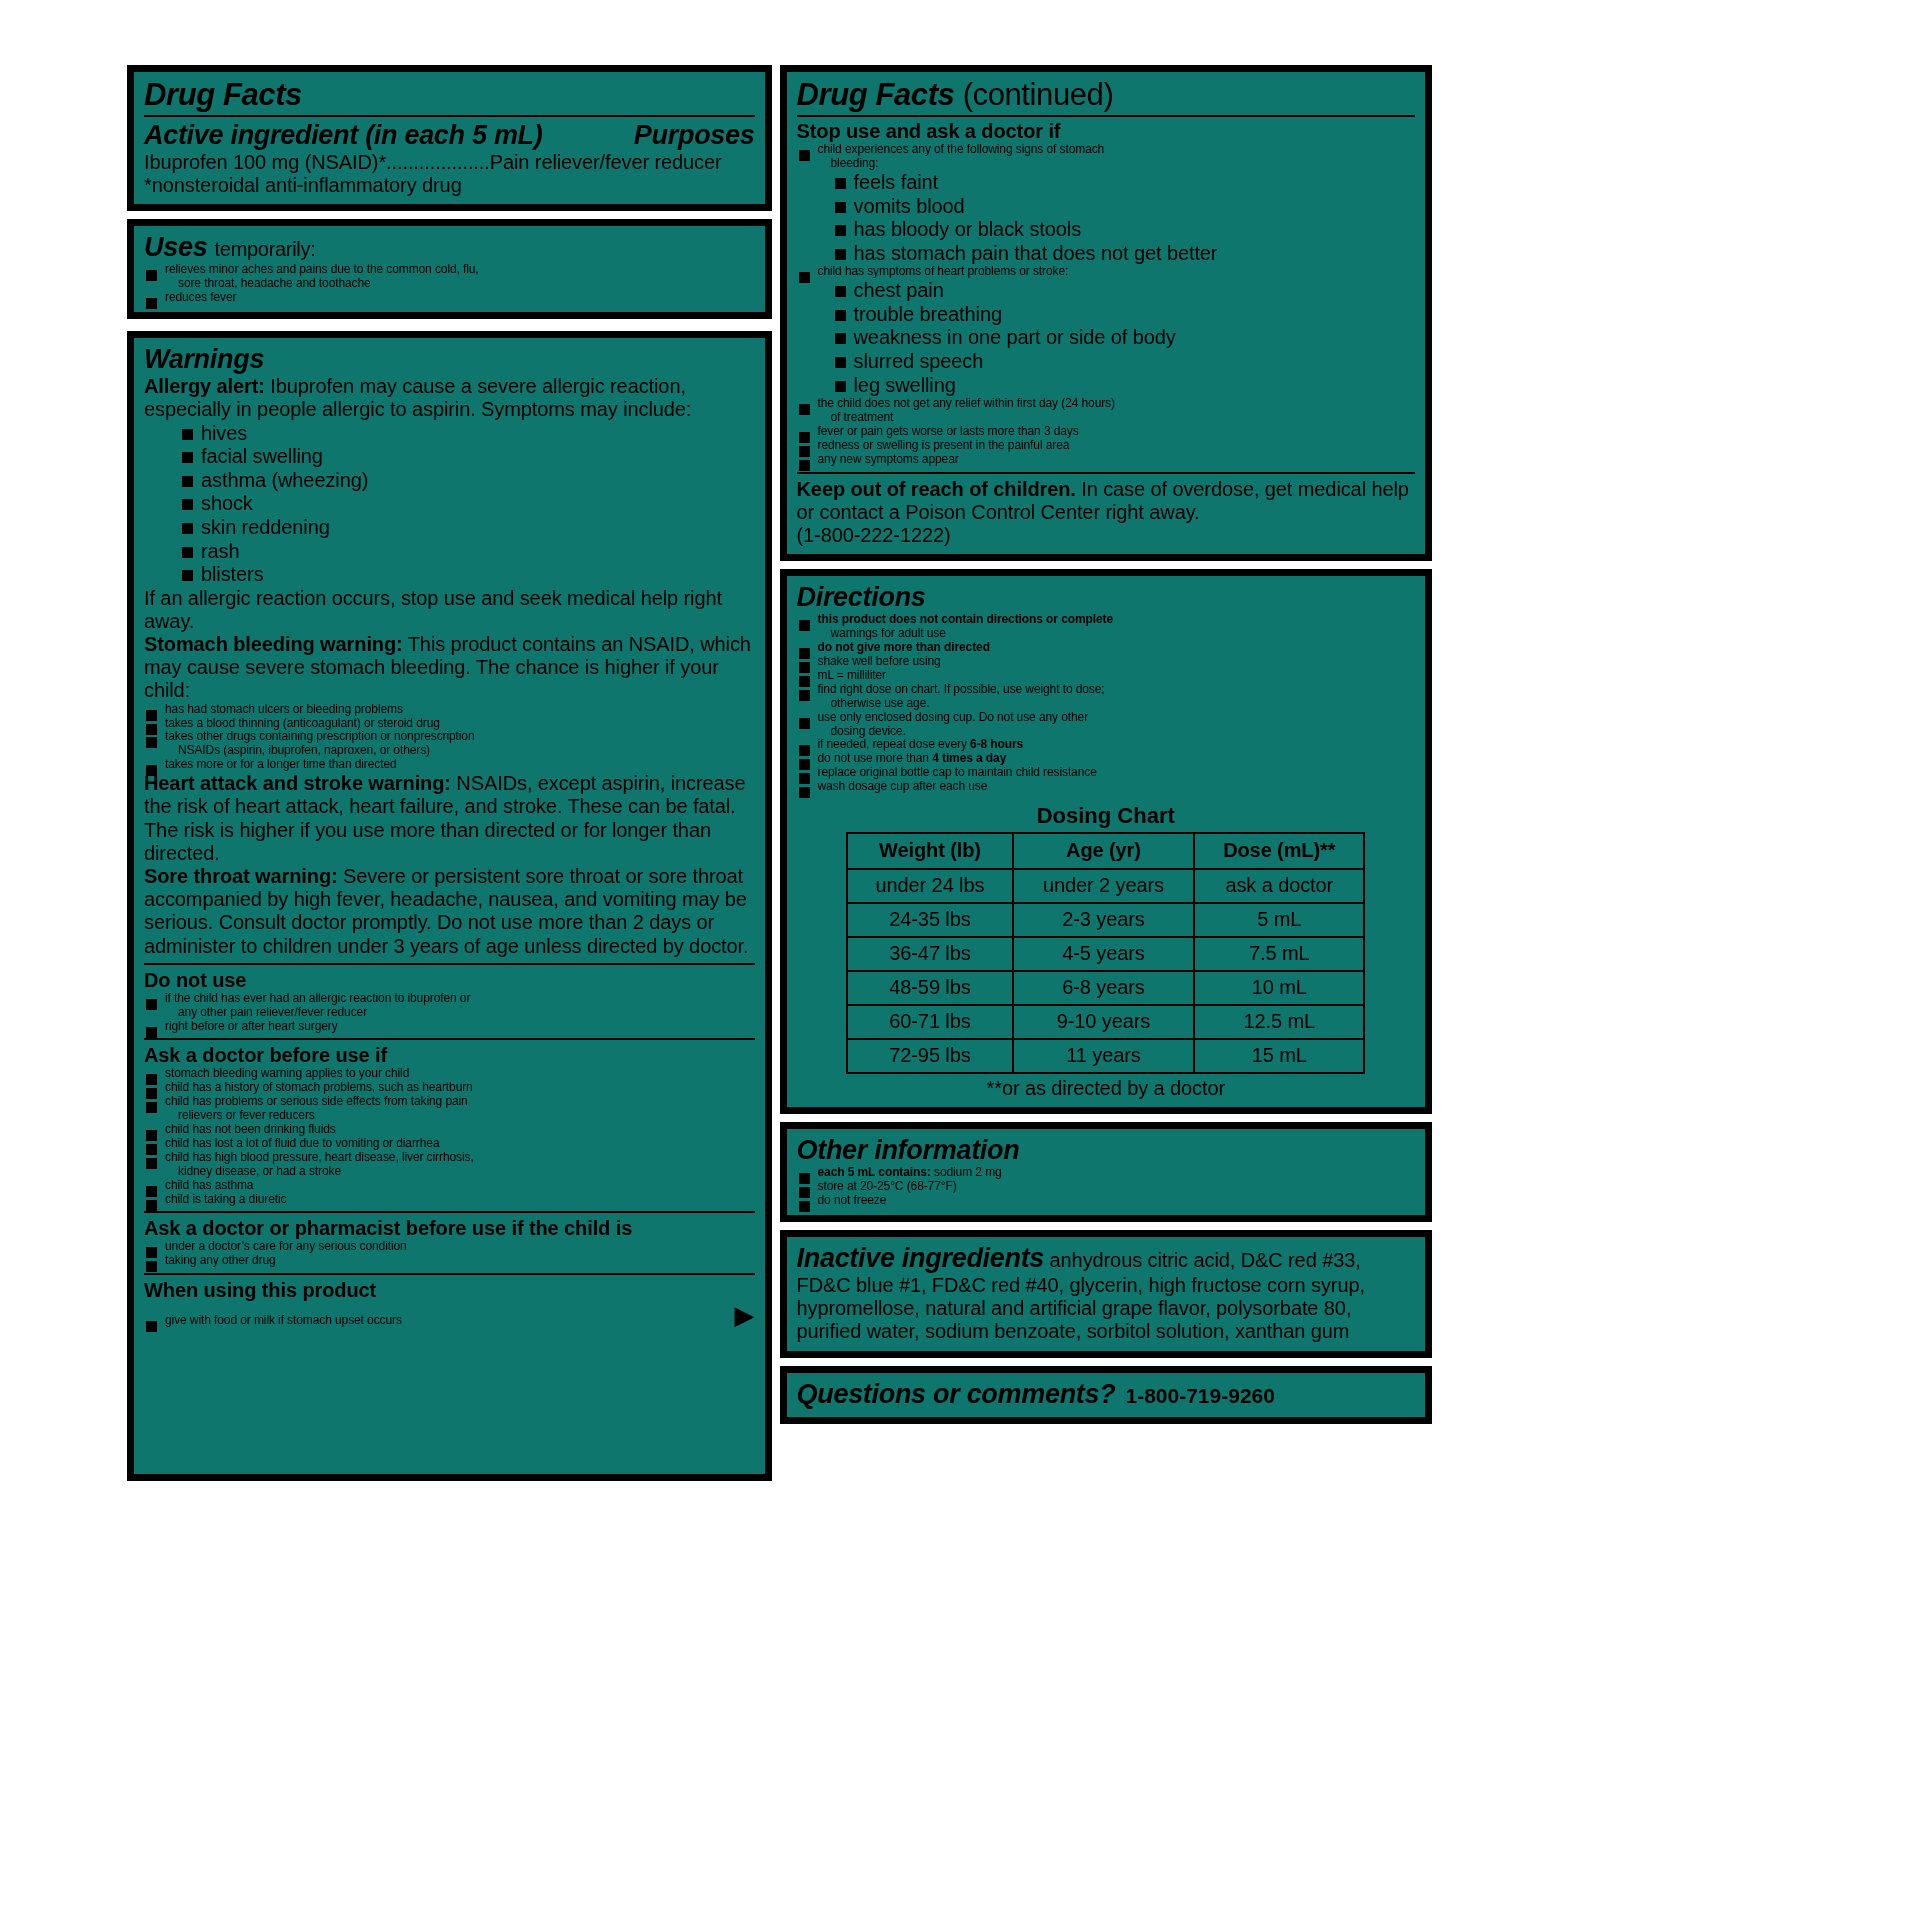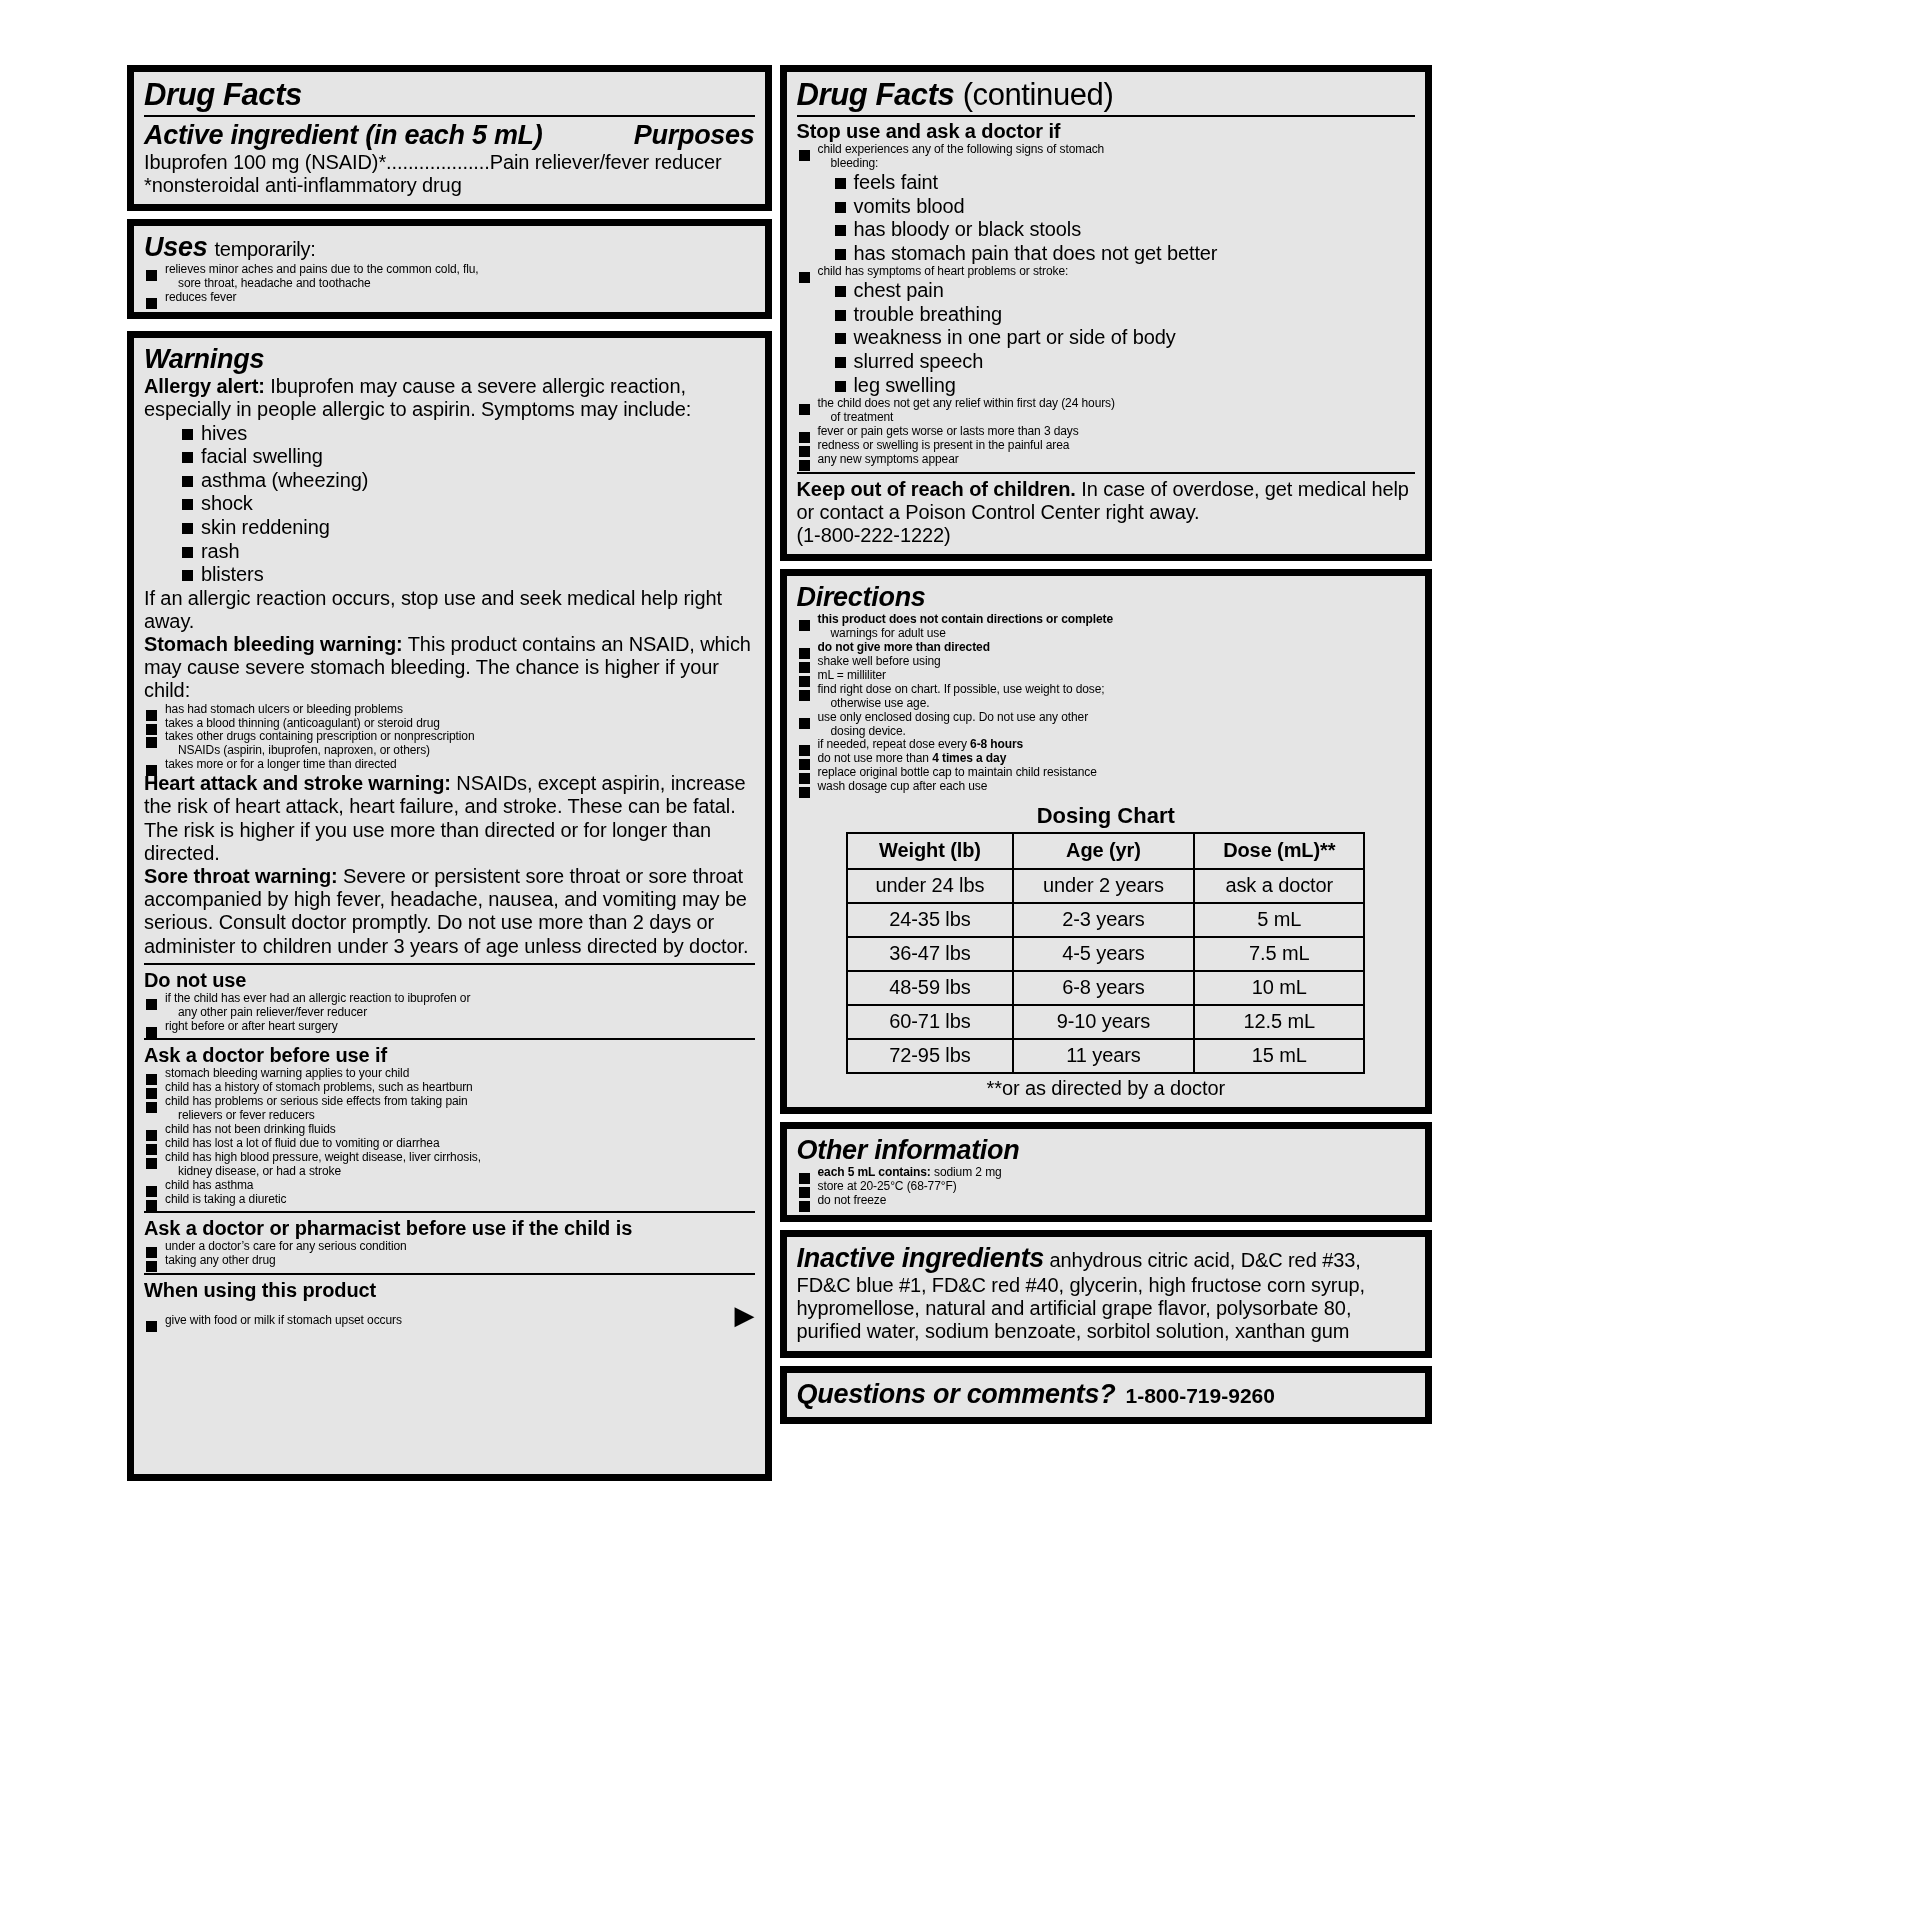--- a/index.html
+++ b/index.html
@@ -20,21 +20,21 @@
     left: 127px;
     top: 65px;
     width: 1305px;
     height: 1416px;
     display: flex;
     gap: 0px;
   }
 
   .panel {
     border: 7px solid #000;
-    background: #e5e5e5;
+    background: #0f766e;
     box-sizing: border-box;
   }
 
   .col-left {
     width: 648px;
     display: flex;
     flex-direction: column;
   }
   .col-right {
     width: 656px;
@@ -314,21 +314,21 @@
         <div class="rule-thin"></div>
 
         <div class="hdr-bold">Ask a doctor before use if</div>
         <ul class="bl">
           <li>stomach bleeding warning applies to your child</li>
           <li>child has a history of stomach problems, such as heartburn</li>
           <li>child has problems or serious side effects from taking pain</li>
           <li class="cont">relievers or fever reducers</li>
           <li>child has not been drinking fluids</li>
           <li>child has lost a lot of fluid due to vomiting or diarrhea</li>
-          <li>child has high blood pressure, weight disease, liver cirrhosis,</li>
+          <li>child has high blood pressure, heart disease, liver cirrhosis,</li>
           <li class="cont">kidney disease, or had a stroke</li>
           <li>child has asthma</li>
           <li>child is taking a diuretic</li>
         </ul>
 
         <div class="rule-thin"></div>
 
         <div class="hdr-bold">Ask a doctor or pharmacist before use if the child is</div>
         <ul class="bl">
           <li>under a doctor’s care for any serious condition</li>

